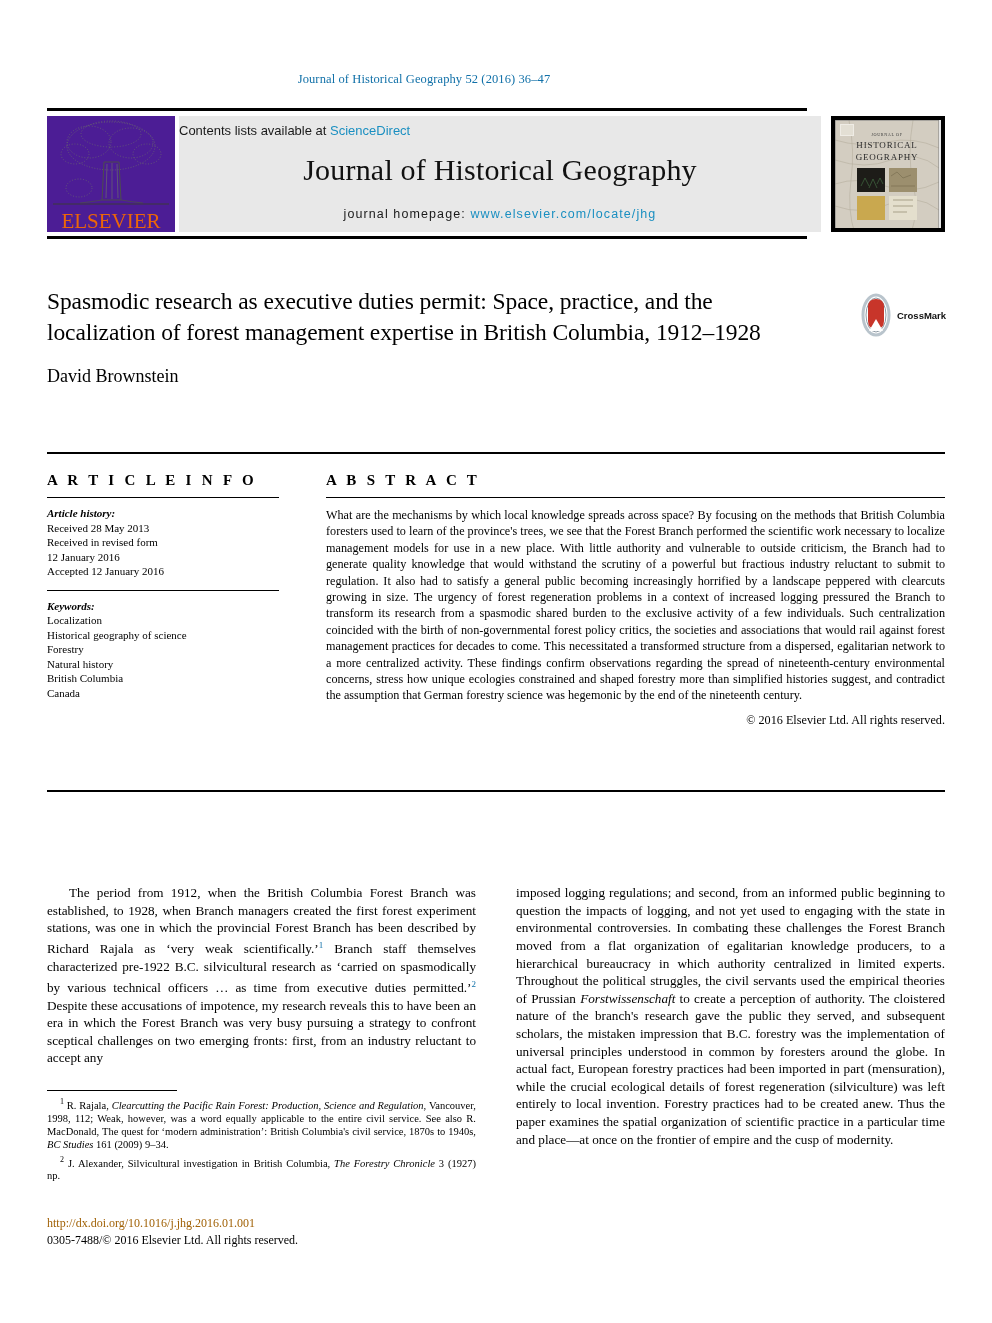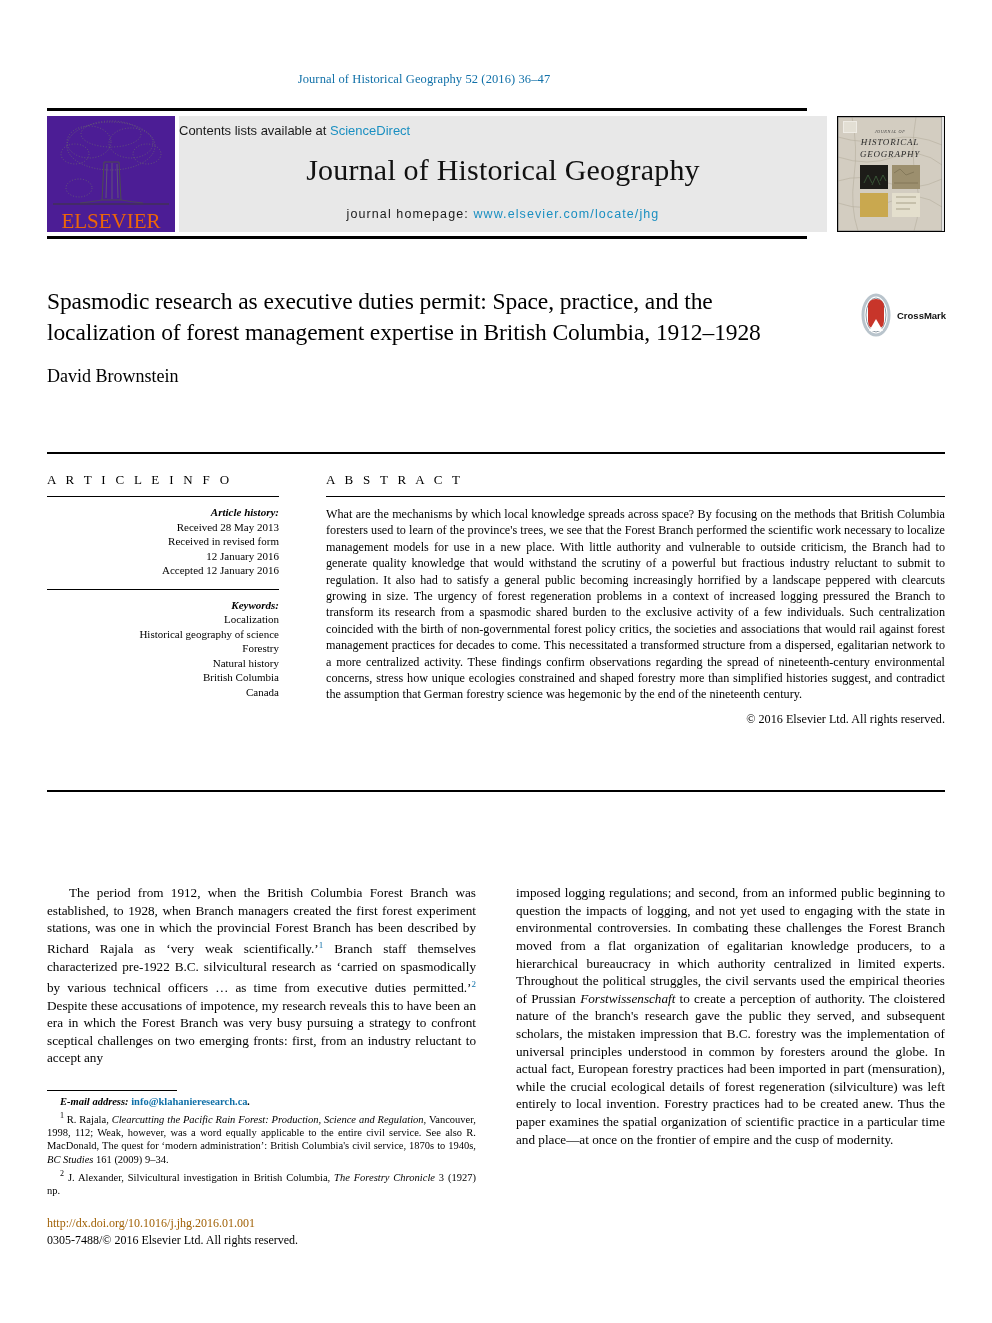--- a/index.html
+++ b/index.html
@@ -101,25 +101,24 @@
     margin-top: 20px;
     font-family: "Liberation Sans", sans-serif;
     letter-spacing: 1.1px;
     color: #1a1a1a;
   }
   .homepage-url { color: #1a8fc1; letter-spacing: 1.1px; }
   .cover-thumb {
     flex: 0 0 106px;
     width: 106px;
     margin-left: 10px;
-    border: 1px solid #000000;
+    border: 4px solid #000000;
     position: relative;
     background: #e5e5e5;
     overflow: hidden;
-    font-style: italic;
   }
   .mast-rule-bottom {
     height: 3px;
     background: #000;
     width: 760px;
     margin-top: 4px;
   }
 
   
   .title-block {
@@ -177,30 +176,30 @@
     display: flex;
     flex-direction: row;
     margin-top: 18px;
   }
   .col-info { width: 232px; flex: 0 0 232px; }
   .col-gap  { width: 47px; flex: 0 0 47px; }
   .col-abs  { flex: 1 1 auto; }
 
   .sec-head {
     font-family: "Liberation Serif", serif;
-    font-weight: normal;
-    font-size: 13px;
+    font-weight: bold;
+    font-size: 15px;
     letter-spacing: 3.3px;
   }
   .thin-rule {
     height: 1px;
     background: #000;
     margin-top: 8px;
   }
-  .info-group { margin-top: 8px; font-size: 11px; line-height: 14.5px; text-align: right; }
+  .info-group { margin-top: 8px; font-size: 11px; line-height: 14.5px; }
   .info-label { font-style: italic; font-weight: bold; }
   .kw-rule { height: 1px; background: #000; margin-top: 11px; }
 
   .abstract-text {
     margin-top: 9px;
     font-size: 12.2px;
     line-height: 16.4px;
     text-align: justify;
     font-family: "Liberation Serif", serif;
   }
@@ -405,24 +404,20 @@
     <div class="bgap"></div>
     <div class="bcol">
       <p class="bpara" style="text-indent:0">
         <span>imposed logging regulations; and second, from an informed public beginning to question the impacts of logging, and not yet used to engaging with the state in environmental controversies. In combating these challenges the Forest Branch moved from a flat organization of egalitarian knowledge producers, to a hierarchical bureaucracy in which authority centralized in limited experts. Throughout the political struggles, the civil servants used the empirical theories of Prussian </span><span class="ital">Forstwissenschaft</span><span> to create a perception of authority. The cloistered nature of the branch's research gave the public they served, and subsequent scholars, the mistaken impression that B.C. forestry was the implementation of universal principles understood in common by foresters around the globe. In actual fact, European forestry practices had been imported in part (mensuration), while the crucial ecological details of forest regeneration (silviculture) was left entirely to local invention. Forestry practices had to be created anew. Thus the paper examines the spatial organization of scientific practice in a particular time and place—at once on the frontier of empire and the cusp of modernity.</span>
       </p>
     </div>
   </div>
 
   <div class="footnotes">
     <div class="fn-rule"></div>
-    <div class="fn-line fn-email">
-      <span>E-mail address:</span>
-      <span class="link-blue" style="font-style:normal;">info@klahanieresearch.ca</span>.
-    </div>
     <div class="fn-line fn-item">
       <sup class="fn-num">1</sup><span> R. Rajala, </span><span class="ital">Clearcutting the Pacific Rain Forest: Production, Science and Regulation</span><span>, Vancouver, 1998, 112; Weak, however, was a word equally applicable to the entire civil service. See also R. MacDonald, The quest for ‘modern administration’: British Columbia's civil service, 1870s to 1940s, </span><span class="ital">BC Studies</span><span> 161 (2009) 9–34.</span>
     </div>
     <div class="fn-line fn-item">
       <sup class="fn-num">2</sup><span> J. Alexander, Silvicultural investigation in British Columbia, </span><span class="ital">The Forestry Chronicle</span><span> 3 (1927) np.</span>
     </div>
   </div>
 
   <div class="doi-block">
     <div class="doi-line">http://dx.doi.org/10.1016/j.jhg.2016.01.001</div>

